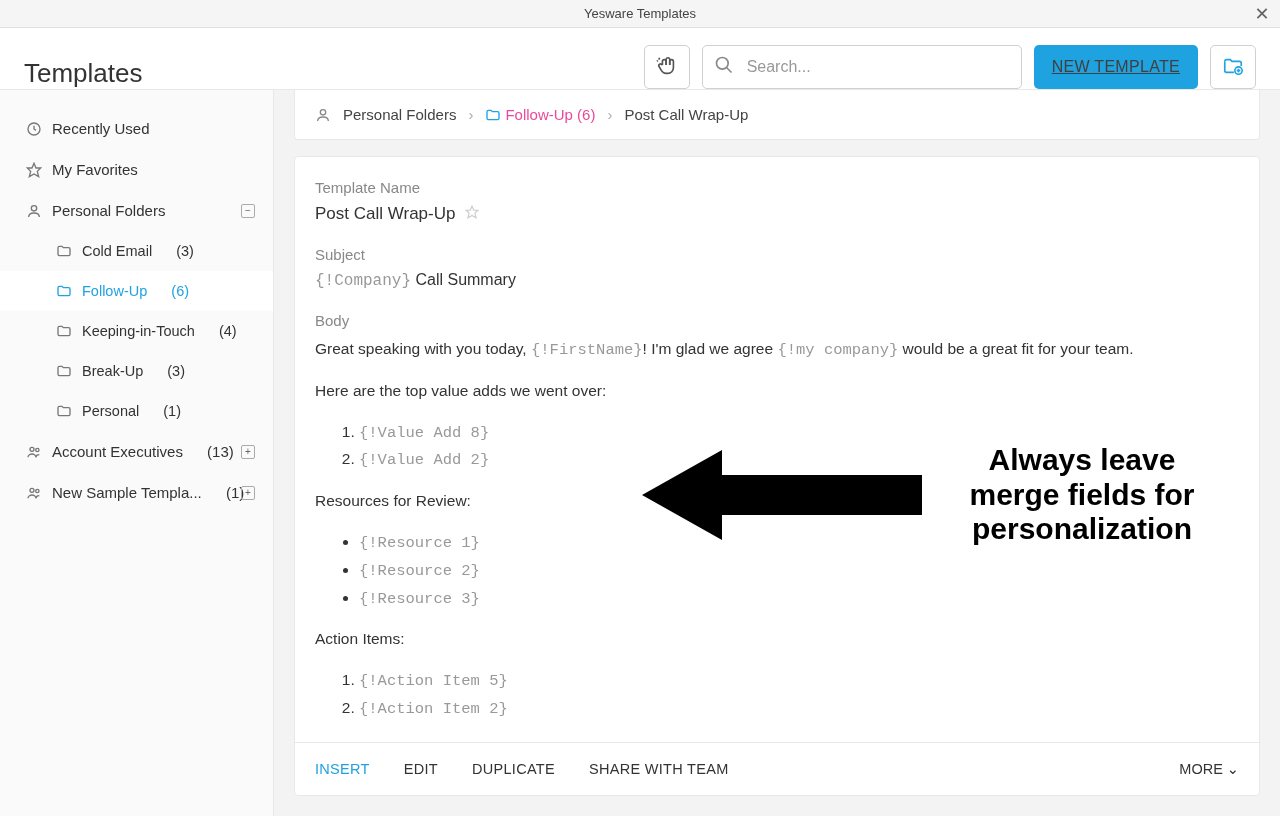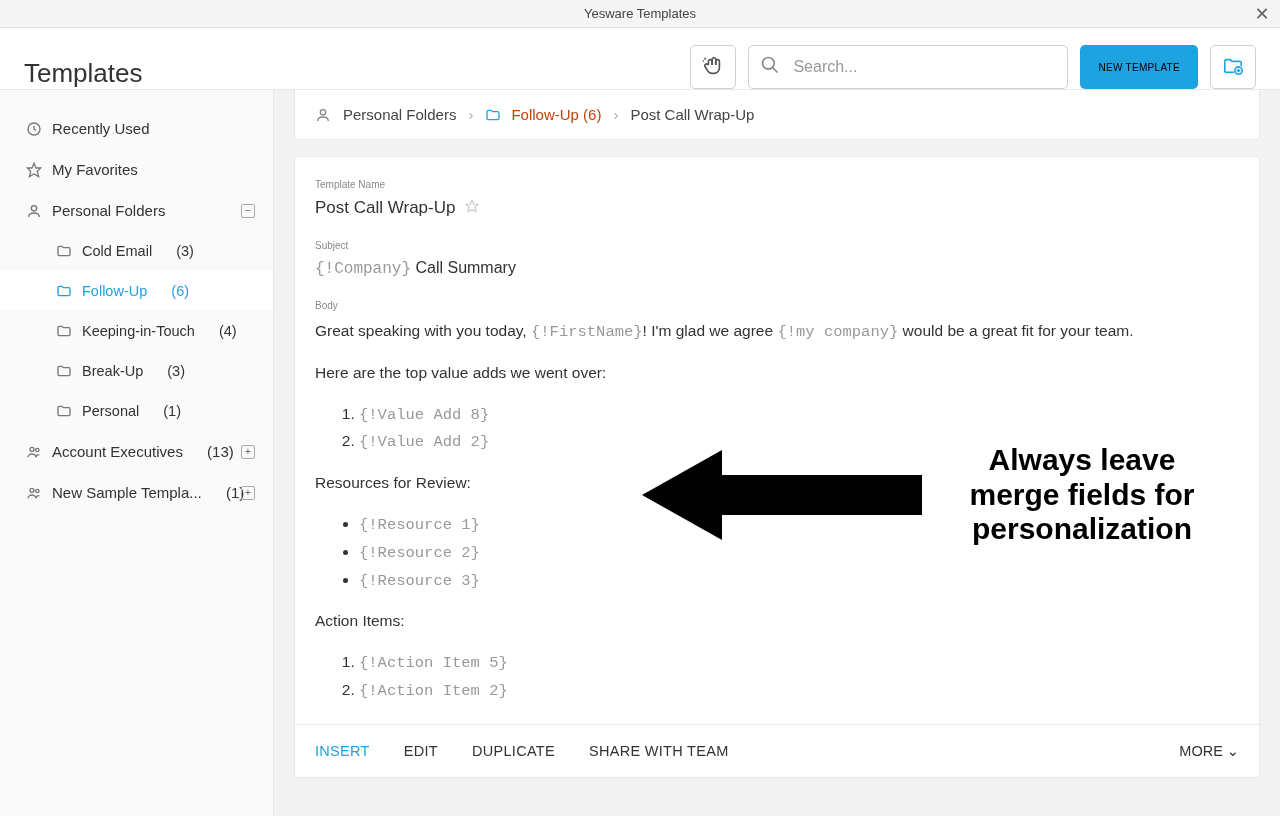--- a/index.html
+++ b/index.html
@@ -9,41 +9,41 @@
 .window-close { position: absolute; right: 0; top: 0; width: 36px; height: 28px; display: flex; align-items: center; justify-content: center; font-size: 18px; color: #666; cursor: pointer; }
 
 .header { height: 62px; padding: 0 24px; display: flex; align-items: flex-end; border-bottom: 1px solid #e8e8e8; }
 .header-title { font-size: 26px; font-weight: 400; color: #333; flex: 1; }
 .header-actions { display: flex; align-items: center; gap: 12px; }
 .icon-btn { width: 46px; height: 44px; border: 1px solid #d0d0d0; border-radius: 5px; background: #fff; display: flex; align-items: center; justify-content: center; cursor: pointer; }
 .search-wrap { position: relative; }
 .search-input { width: 320px; height: 44px; border: 1px solid #d0d0d0; border-radius: 5px; padding: 0 14px 0 44px; font-size: 16px; color: #333; }
 .search-input::placeholder { color: #999; }
 .search-icon-pos { position: absolute; left: 12px; top: 50%; transform: translateY(-50%); color: #888; }
-.new-template-btn { height: 44px; padding: 0 18px; background: #1fa2e0; color: #000000; border: none; border-radius: 5px; font-size: 10px; font-weight: 500; letter-spacing: 0.3px; cursor: pointer; }
+.new-template-btn { height: 44px; padding: 0 18px; background: #1fa2e0; color: #404040; border: none; border-radius: 5px; font-size: 16px; font-weight: 500; letter-spacing: 0.3px; cursor: pointer; text-decoration: underline; }
 .folder-add-btn { width: 46px; height: 44px; border: 1px solid #d0d0d0; border-radius: 5px; background: #fff; display:flex; align-items:center; justify-content:center; cursor:pointer; color:#1fa2e0;}
 
 .main { display: flex; height: calc(816px - 28px - 62px); }
 
 .sidebar { width: 274px; border-right: 1px solid #e8e8e8; background: #fafafa; padding: 18px 0; overflow-y: auto; }
 .side-item { display: flex; align-items: center; padding: 12px 26px; font-size: 15px; color: #333; cursor: pointer; gap: 10px; position: relative;}
 .side-item.sub { padding-left: 56px; font-size: 14.5px; }
 .side-item.active { background: #fff; color: #1fa2e0; }
 .side-item .expand-box { position:absolute; right:18px; width:14px; height:14px; border:1px solid #aaa; border-radius:2px; display:flex; align-items:center; justify-content:center; font-size:10px; line-height:1; color:#666; }
 .side-icon { width:16px; display:inline-flex; color:#777;}
 .side-item.active .side-icon { color:#1fa2e0; }
 
 .content { flex: 1; background: #f3f3f3; padding: 0 20px 0 20px; overflow-y:auto;}
 .breadcrumb { background: #fff; border: 1px solid #e8e8e8; border-top:none; border-radius: 0 0 4px 4px; padding: 16px 20px; display: flex; align-items: center; gap: 12px; font-size: 15px; color: #444; margin-bottom: 16px; }
-.breadcrumb .link { color: #c2410c; cursor: pointer; display:flex; align-items:center; gap:10px;}
+.breadcrumb .link { color: #ec4899; cursor: pointer; display:flex; align-items:center; gap:4px;}
 .breadcrumb .sep { color: #aaa; }
 .bc-icon { color:#888; display:inline-flex;}
 
 .panel { background: #fff; border: 1px solid #e8e8e8; border-radius: 4px; padding: 22px 20px 0 20px; position: relative; }
-.field-label { font-size: 10px; color: #888; margin-bottom: 8px; }
+.field-label { font-size: 15px; color: #888; margin-bottom: 8px; }
 .template-name-row { display: flex; align-items: center; gap: 10px; margin-bottom: 22px; }
 .template-name { font-size: 17px; color: #333; }
 .star-small { color: #ccc; }
 .subject-row { font-size: 16px; color: #333; margin-bottom: 22px; }
 .merge { font-family: "Courier New", monospace; color: #999; }
 .body-content { font-size: 15.5px; color: #333; line-height: 1.6; }
 .body-content p { margin-bottom: 16px; }
 .body-content ol, .body-content ul { margin: 0 0 16px 44px; }
 .body-content ol li, .body-content ul li { margin-bottom: 2px; }
 

